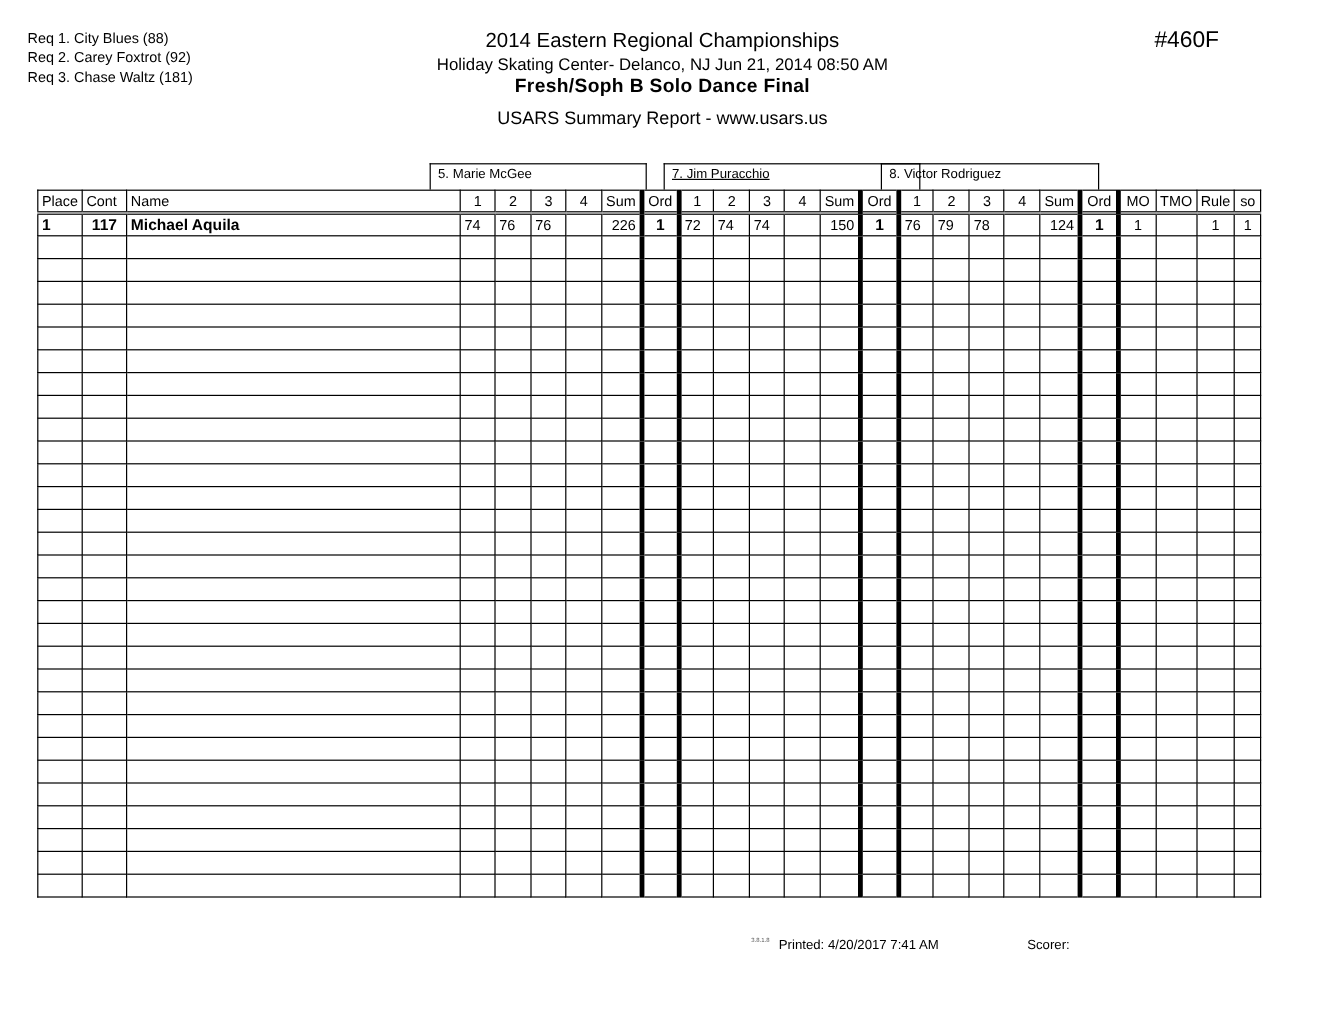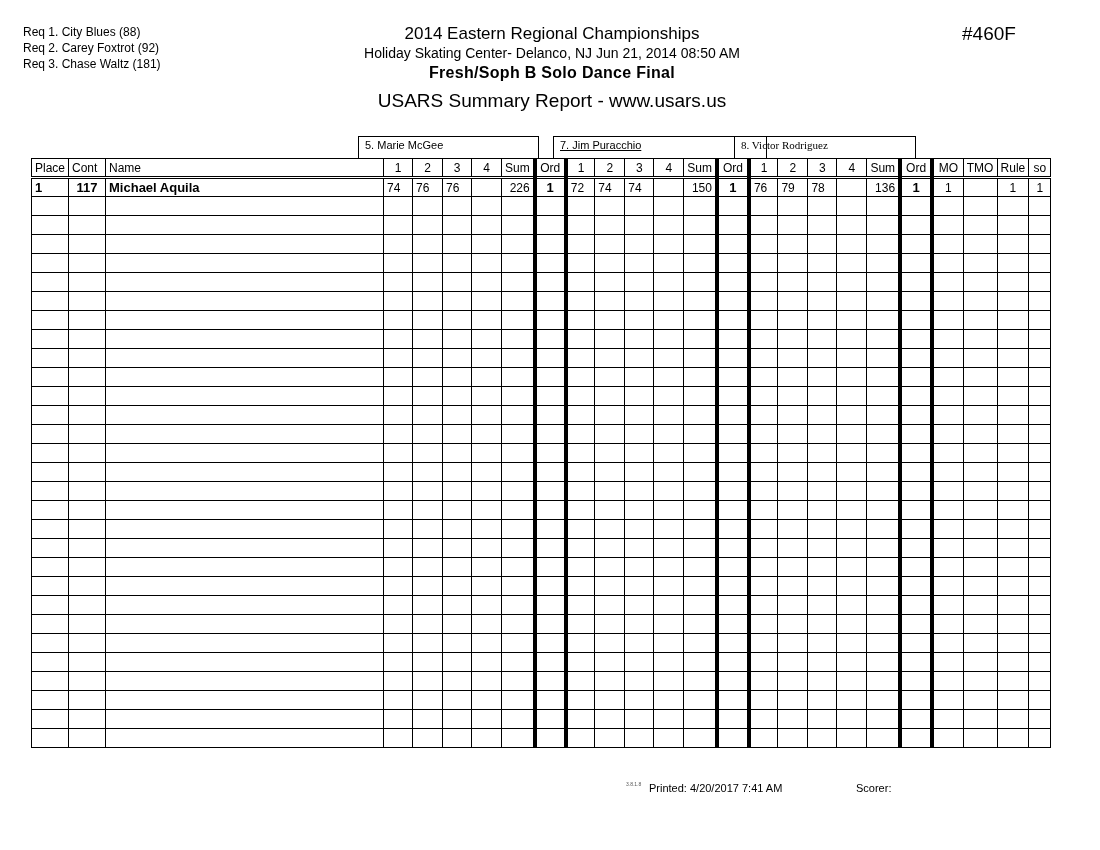--- a/index.html
+++ b/index.html
@@ -2,21 +2,21 @@
 <html><head>
 <meta charset="utf-8">
 <style>
   html, body { margin:0; padding:0; background:#ffffff; }
   body { width:1100px; height:850px; position:relative; overflow:hidden; font-family:"Liberation Sans", sans-serif; color:#000; }
   .abs { position:absolute; white-space:nowrap; }
   .req { left:23px; font-size:12px; line-height:14px; }
   .t1 { top:24px; font-size:17px; font-weight:normal; left:327px; width:450px; text-align:center; }
   .t2 { top:45px; font-size:14px; left:300px; width:504px; text-align:center; }
   .t3 { top:64px; font-size:16px; font-weight:bold; left:327px; width:450px; text-align:center; letter-spacing:0.3px; }
-  .t4 { top:90px; font-size:19px; left:327px; width:450px; text-align:center; }
+  .t4 { top:90px; font-size:15px; left:327px; width:450px; text-align:center; }
   .evno { top:23px; left:962px; font-size:19px; font-weight:normal; }
 
   .judgebox { position:absolute; top:136px; height:22px; border:1px solid #000; border-bottom:none; box-sizing:border-box; font-size:11px; line-height:14px; padding-left:6px; padding-top:1px; }
 
   table.grid { position:absolute; left:21px; top:158px; border-collapse:collapse; table-layout:fixed; font-size:12px;margin-left:10px; }
   table.grid td { border:1px solid #000; height:19px; padding:0 3px; box-sizing:border-box; overflow:hidden; white-space:nowrap; }
   table.grid tr.hdr td { height:19px; border-bottom:3px double #000; }
   table.grid td.c { text-align:center; }
   table.grid td.r { text-align:right; }
   table.grid td.thick { border-right:4px solid #000; }
@@ -34,21 +34,21 @@
 <div class="abs req" style="top:57px;">Req  3.  Chase Waltz (181)</div>
 
 <div class="abs t1">2014 Eastern Regional Championships</div>
 <div class="abs t2">Holiday Skating Center- Delanco, NJ  Jun 21, 2014  08:50 AM</div>
 <div class="abs t3">Fresh/Soph B Solo Dance Final</div>
 <div class="abs t4">USARS Summary Report - www.usars.us</div>
 <div class="abs evno">#460F</div>
 
 <div class="judgebox" style="left:358px; width:181px;">5.  Marie McGee</div>
 <div class="judgebox" style="left:553px; width:214px;text-decoration:underline;">7.  Jim Puracchio</div>
-<div class="judgebox" style="left:734px; width:182px;font-family:Liberation Serif, serif;">8.  Victor Rodriguez</div>
+<div class="judgebox" style="left:734px; width:182px;">8.  Victor Rodriguez</div>
 
 <table class="grid">
   <colgroup>
     <col style="width:37px">
       <col style="width:37px">
       <col style="width:278px">
     <col style="width:29px">
       <col style="width:30px">
       <col style="width:29px">
       <col style="width:30px">
@@ -120,21 +120,21 @@
       <td>74</td>
       <td>74</td>
       <td></td>
       <td class="r thick">150</td>
       <td class="c thick bold">1</td>
 
       <td>76</td>
       <td>79</td>
       <td>78</td>
       <td></td>
-      <td class="r thick">136</td>
+      <td class="r thick">124</td>
       <td class="c thick bold">1</td>
 
       <td class="c">1</td>
       <td class="c"></td>
       <td class="c">1</td>
       <td class="c">1</td>
     </tr>
   <tr>
         <td></td>
         <td></td>

